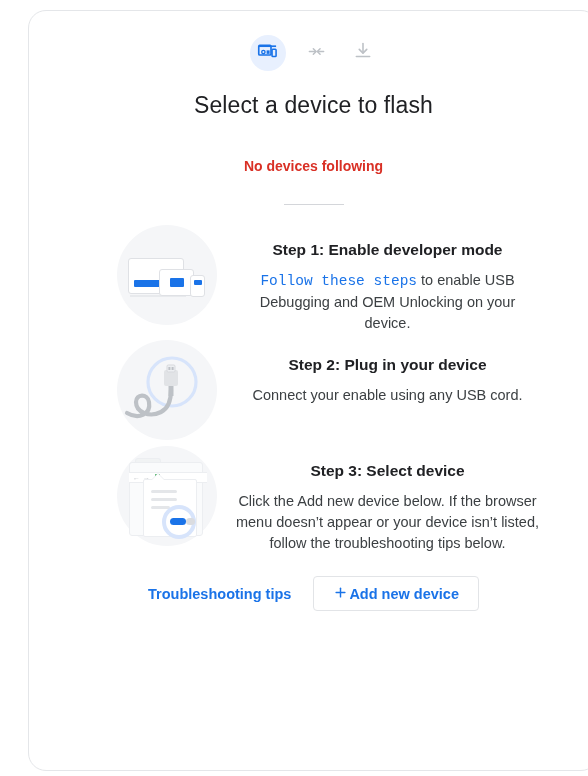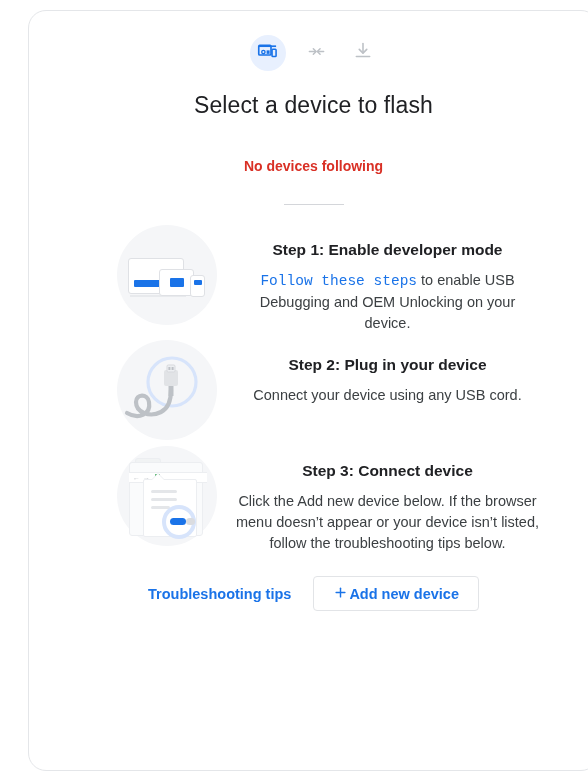--- a/index.html
+++ b/index.html
@@ -306,21 +306,21 @@
           <path d="M10 73 C 22 80, 34 74, 32 62 C 30.5 53, 19 54, 19 62 C 19 72, 32 78, 44 72 C 52 68, 54 58, 54 50" fill="none" stroke="#bdc1c6" stroke-width="4.2" stroke-linecap="round"></path>
           <rect x="51.5" y="40" width="5" height="16" fill="#bdc1c6"></rect>
           <rect x="47" y="30" width="14" height="16" rx="2" fill="#e1e3e6"></rect>
           <rect x="50" y="25" width="8" height="7" rx="1.2" fill="#eceef1" stroke="#d7d9dd" stroke-width="1"></rect>
           <rect x="51.4" y="27" width="2" height="3" fill="#bdc1c6"></rect>
           <rect x="54.6" y="27" width="2" height="3" fill="#bdc1c6"></rect>
         </svg>
       </div>
       <div class="step-body">
         <div class="step-title">Step 2: Plug in your device</div>
-        <div class="step-text">Connect your device using any USB cord.</div>
+        <div class="step-text">Connect your enable using any USB cord.</div>
       </div>
     </div>
 
     <div class="step-row">
       <div class="illo">
         <div class="br-tab"></div>
         <div class="br-back"></div>
         <div class="br-bar"></div>
         <span class="br-arrow" style="left:16px">←</span>
         <span class="br-arrow" style="left:26px">→</span>
@@ -328,21 +328,21 @@
         <div class="br-popup"></div>
         <div class="br-notch"></div>
         <div class="br-line" style="top:44px;width:26px"></div>
         <div class="br-line" style="top:52px;width:26px"></div>
         <div class="br-line" style="top:60px;width:19px"></div>
         <div class="br-circle"></div>
         <div class="br-pill-blue"></div>
         <div class="br-pill-gray"></div>
       </div>
       <div class="step-body">
-        <div class="step-title">Step 3: Connect device</div>
+        <div class="step-title">Step 3: Select device</div>
         <div class="step-text">Click the Add new device below. If the browser menu doesn’t appear or your device isn’t listed, follow the troubleshooting tips below.</div>
       </div>
     </div>
   </div>
 
   <div class="footer">
     <span class="text-link">Troubleshooting tips</span>
     <button class="btn">
       <span>
         <svg width="15" height="15" viewBox="0 0 24 24" fill="none" stroke="#1a73e8" stroke-width="2.3" stroke-linecap="round">

